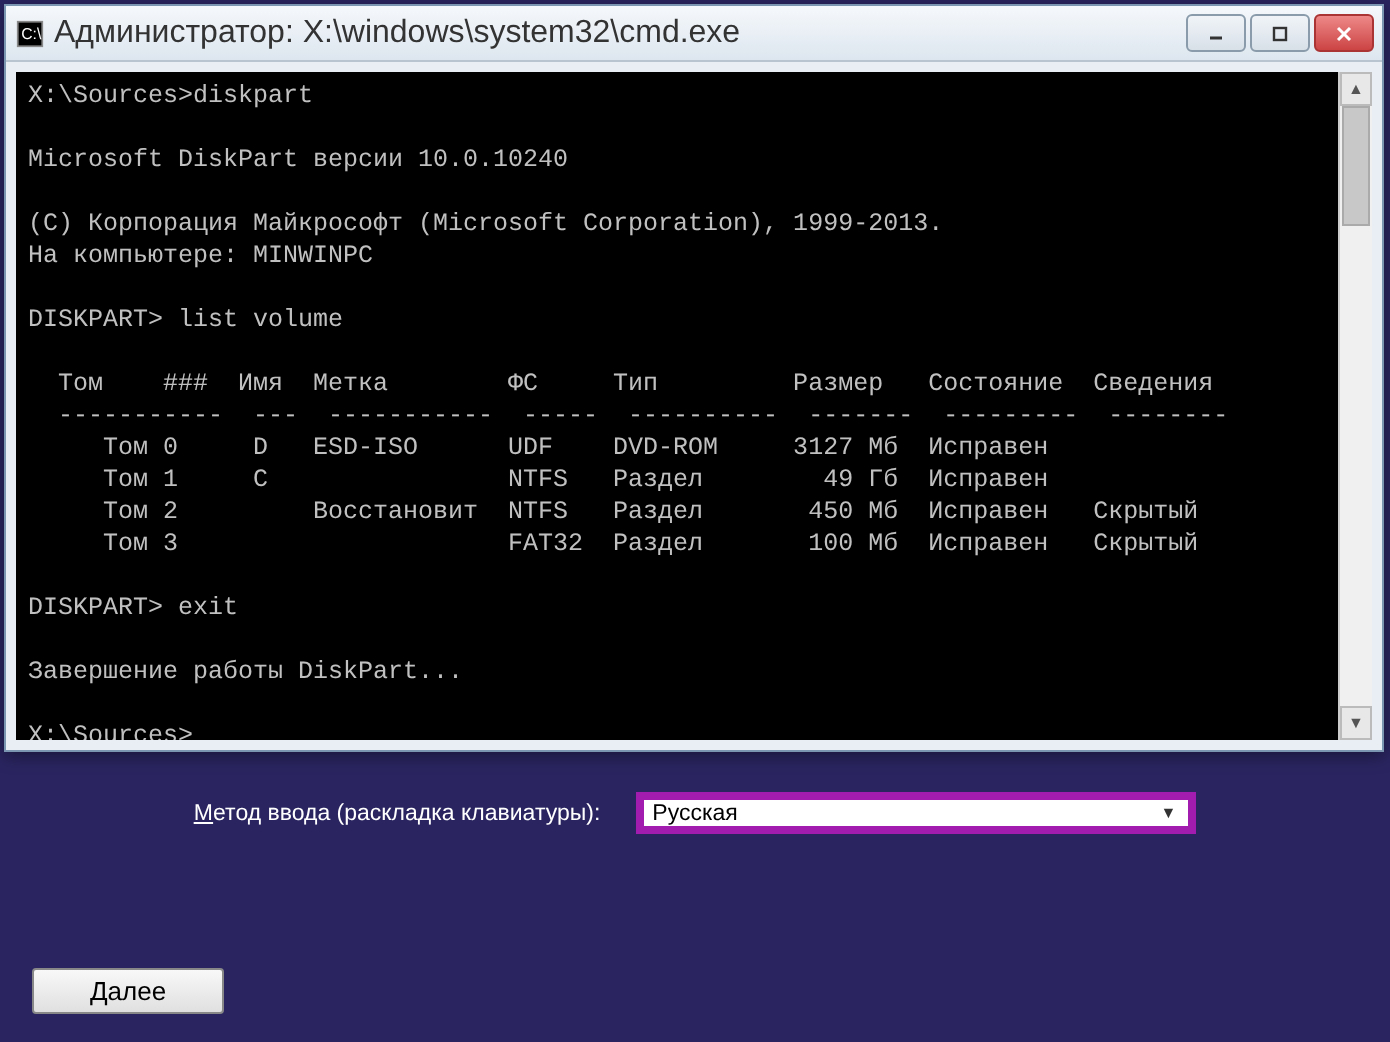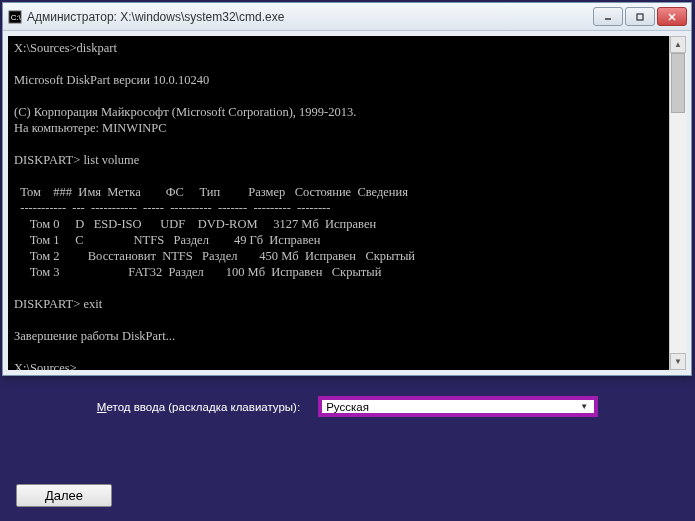--- a/index.html
+++ b/index.html
@@ -28,21 +28,21 @@
     padding: 0 4px;
     border-bottom: 1px solid #b8c4d0;
   }
   .titlebar-icon {
     width: 16px; height: 16px;
     margin-right: 4px;
     display: flex; align-items:center; justify-content:center;
   }
   .titlebar-icon svg { width:14px; height:14px; }
   .titlebar-title {
-    font-size: 12px;
+    font-size: 16px;
     color: #333;
     flex: 1;
     white-space: nowrap;
     overflow: hidden;
   }
   .win-controls { display:flex; gap:2px; }
   .win-btn {
     width: 30px; height: 19px;
     border: 1px solid #8a9bab;
     border-radius: 3px;
@@ -58,21 +58,21 @@
   }
   .console-body {
     background: #000;
     margin: 5px;
     height: 334px;
     position: relative;
     overflow: hidden;
   }
   .console-inner {
     padding: 4px 6px;
-    font-family: Liberation Serif, serif;
+    font-family: Liberation Mono, monospace;
     font-size: 12.5px;
     line-height: 16px;
     color: #c0c0c0;
     white-space: pre;
   }
   .scrollbar-v {
     position:absolute; right:0; top:0; bottom:0; width:17px;
     background:#efefef;
     border-left:1px solid #ccc;
     display:flex; flex-direction:column;

